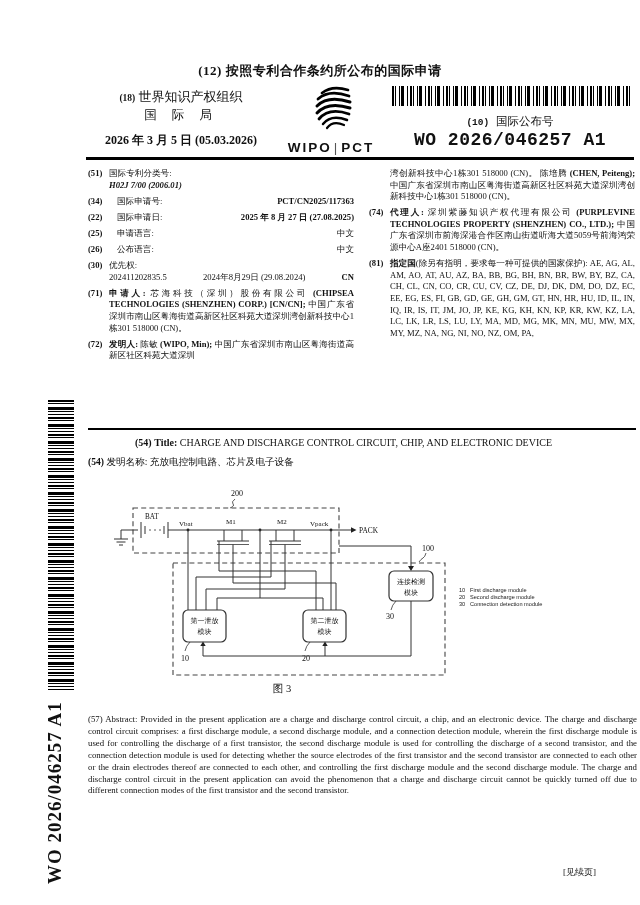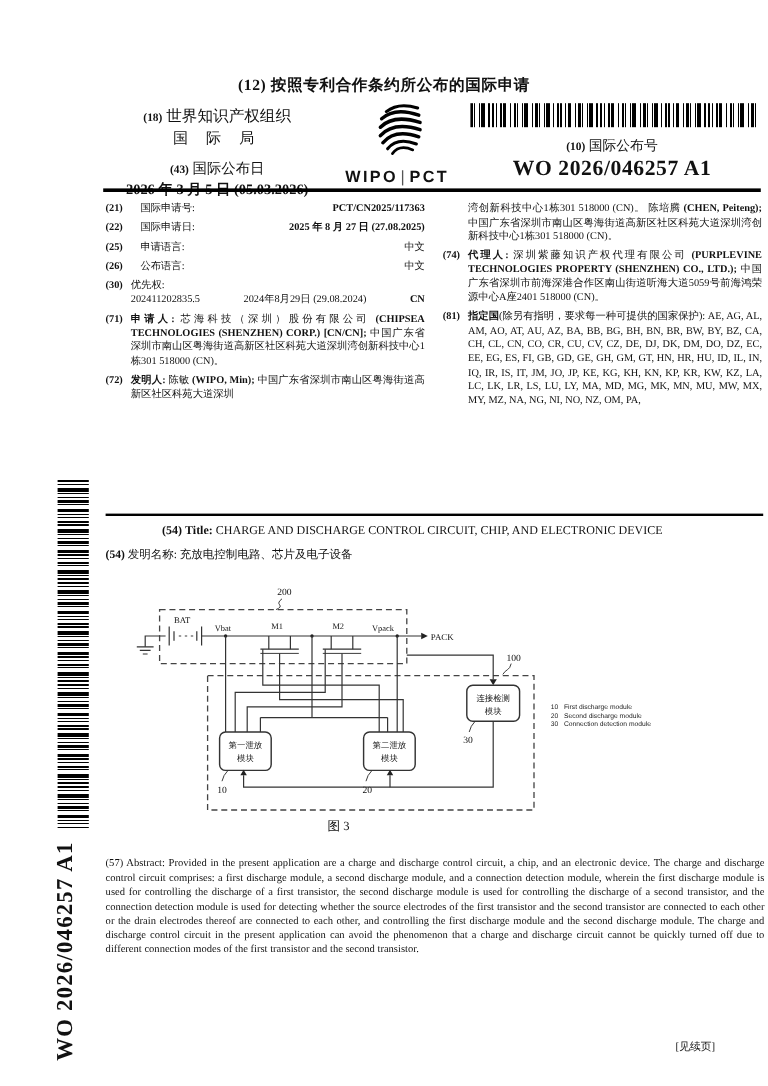--- a/index.html
+++ b/index.html
@@ -20,21 +20,21 @@
   .hdr-left .org1 { font-size:13px; }
   .hdr-left .org1 .n, .hdr-left .pd .n { font-size:9.5px; font-weight:bold; }
   .hdr-left .org2 { font-size:12.5px; letter-spacing:6px; margin:1px 0 8px; }
   .hdr-left .pd { font-size:12px; }
   .hdr-left .pdv { font-size:12px; font-weight:bold; margin-top:1px; }
   .hdr-logo { width:110px; text-align:center; }
   .hdr-logo svg { display:block; margin:0 auto; }
   .wipo-pct { font-family:"Liberation Sans",sans-serif; font-weight:bold; font-size:13.5px;
     letter-spacing:2px; margin-top:2px; white-space:nowrap; }
   .wipo-pct .sep { font-weight:normal; color:#555; padding:0 2px; }
-  .hdr-right { flex:1; text-align:center; }
+  .hdr-right { flex:1; text-align:center;font-family:Liberation Mono, monospace; }
   .barcode-top { height:20px; margin:0 2px 8px 6px;
     background:repeating-linear-gradient(to right,#000 0 2px,#fff 2px 3px,#000 3px 4px,#fff 4px 7px,#000 7px 8px,#fff 8px 9px,#000 9px 12px,#fff 12px 15px,#000 15px 16px,#fff 16px 18px); }
   .pubno-label { font-size:11.5px; }
   .pubno-label .n { font-size:9.5px; font-weight:bold; }
   .pubno-value { font-size:18px; font-weight:bold; letter-spacing:.5px; margin-top:1px; }
   .rule-thick { position:absolute; top:157px; left:86px; width:548px; height:3px; background:#000; }
 
   
   .barcode-side { position:absolute; left:48px; top:400px; width:26px; height:290px;
     background:repeating-linear-gradient(to bottom,#000 0 2px,#fff 2px 3px,#000 3px 4px,#fff 4px 7px,#000 7px 10px,#fff 10px 11px,#000 11px 12px,#fff 12px 14px,#000 14px 15px,#fff 15px 17px); }
@@ -90,24 +90,20 @@
     <span>按照专利合作条约所公布的国际申请</span>
   </div>
 
   <div class="hdr-row">
     <div class="hdr-left">
       <div class="org1">
         <span class="n">(18)</span>
         <span>世界知识产权组织</span>
       </div>
       <div class="org2">国 际 局</div>
-      <div class="pd">
-        <span class="n">(43)</span>
-        <span>国际公布日</span>
-      </div>
       <div class="pdv">2026 年 3 月 5 日 (05.03.2026)</div>
     </div>
 
     <div class="hdr-logo">
       <svg width="58" height="52" viewBox="0 0 58 52">
         <g stroke="#000" fill="none" stroke-linecap="round">
           <path d="M46,4 Q30,-1 20,7" stroke-width="2.6"></path>
           <path d="M47,10 Q27,3 16,13" stroke-width="2.8"></path>
           <path d="M48,16 Q26,9 15,20" stroke-width="3"></path>
           <path d="M48,22 Q26,15 15,27" stroke-width="3"></path>
@@ -132,21 +128,26 @@
   </div>
 
   <div class="rule-thick"></div>
 
   <div class="barcode-side"></div>
   <div class="side-pubno">WO 2026/046257 A1</div>
 
   <div class="biblio">
     <div class="col">
       <div class="item">
-        <span class="num">(21)</span>
+        <span class="num">(51)</span>
+        <div>国际专利分类号:</div>
+        <div class="bi">H02J 7/00 (2006.01)</div>
+      </div>
+      <div class="item">
+        <span class="num">(34)</span>
         <div class="kv">
             <span>国际申请号:</span>
             <span class="b">PCT/CN2025/117363</span>
           </div>
       </div>
       <div class="item">
         <span class="num">(22)</span>
         <div class="kv">
             <span>国际申请日:</span>
             <span class="b">2025 年 8 月 27 日 (27.08.2025)</span>

